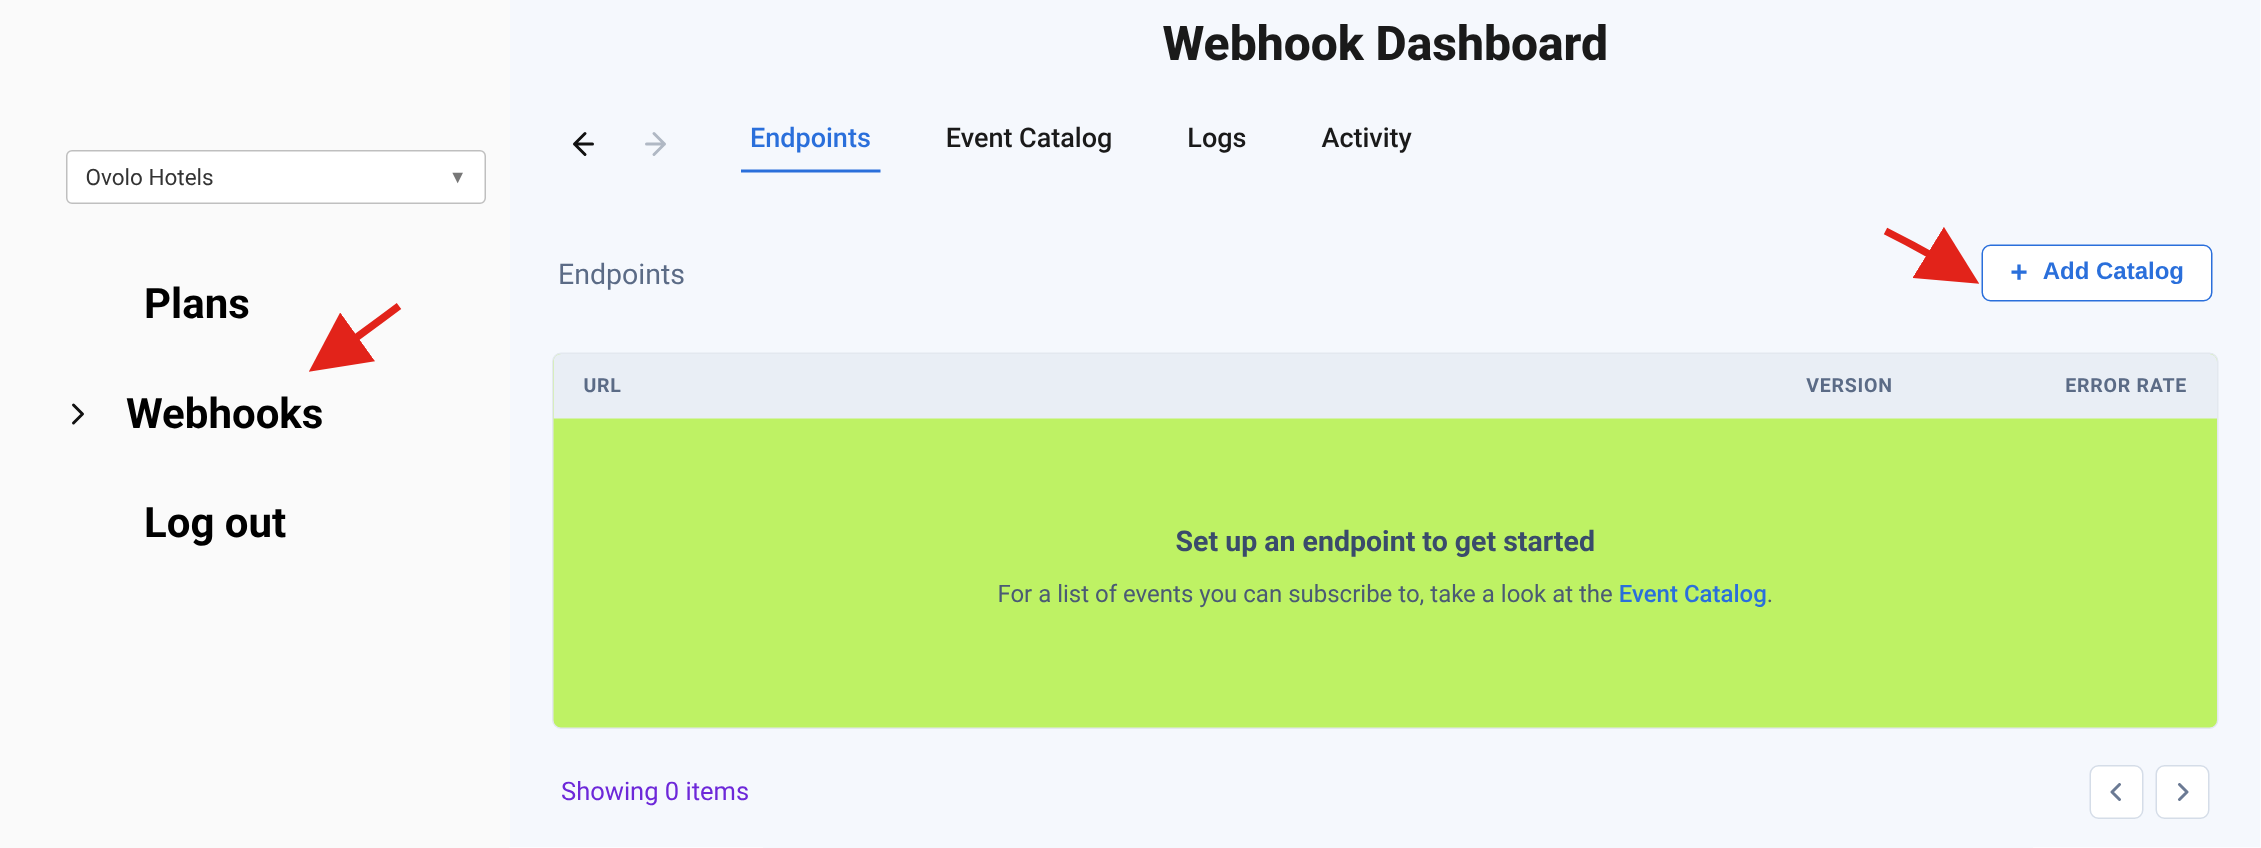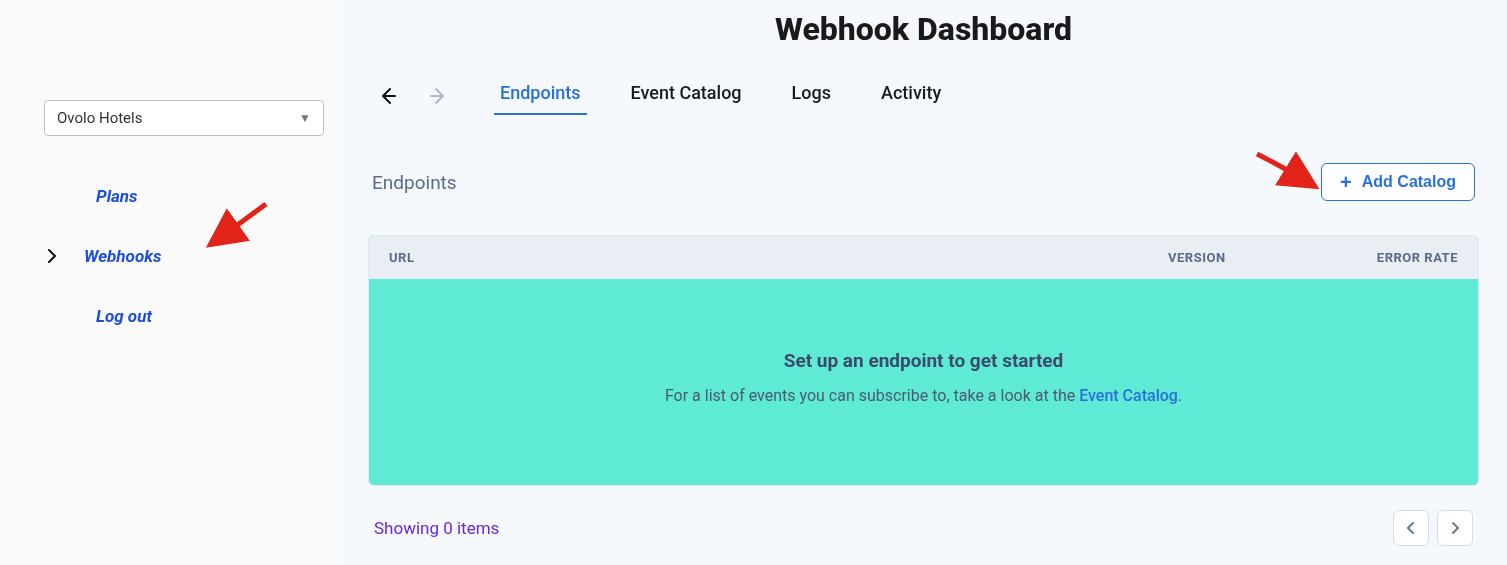--- a/index.html
+++ b/index.html
@@ -49,24 +49,23 @@
     padding: 20px 10px 20px 0;
     cursor: pointer;
   }
   .nav-icon {
     width: 40px;
     text-align: center;
     font-size: 18px;
     color: #111;
   }
   .nav-label {
-    font-size: 17px;
+    font-size: 28px;
     font-weight: 700;
-    color: #1d4ed8;
-    font-style: italic;
+    color: #000000;
   }
   .nav-spacer {
     width: 52px;
   }
   
   .arrow {
     position: absolute;
     pointer-events: none;
   }
   
@@ -142,33 +141,33 @@
   .add-btn .plus {
     font-size: 20px;
     line-height: 1;
     font-weight: 600;
   }
   .table-wrap {
     margin-top: 34px;
     border: 1px solid #e3e8ef;
     border-radius: 6px;
     overflow: hidden;
-    background: #5eead4;
+    background: #bef264;
   }
   .table-head {
     display: flex;
     background: #e9eef5;
     padding: 14px 20px;
     font-size: 13px;
     font-weight: 700;
     color: #5b6b86;
     letter-spacing: 0.5px;
   }
   .col-url { flex: 1; }
-  .col-version { width: 130px; text-align: left; }
+  .col-version { width: 130px; text-align: center; }
   .col-error { width: 160px; text-align: right; }
   .table-empty {
     text-align: center;
     padding: 70px 20px 80px 20px;
   }
   .empty-title {
     font-size: 19px;
     font-weight: 700;
     color: #3a4b6b;
     margin-bottom: 14px;

